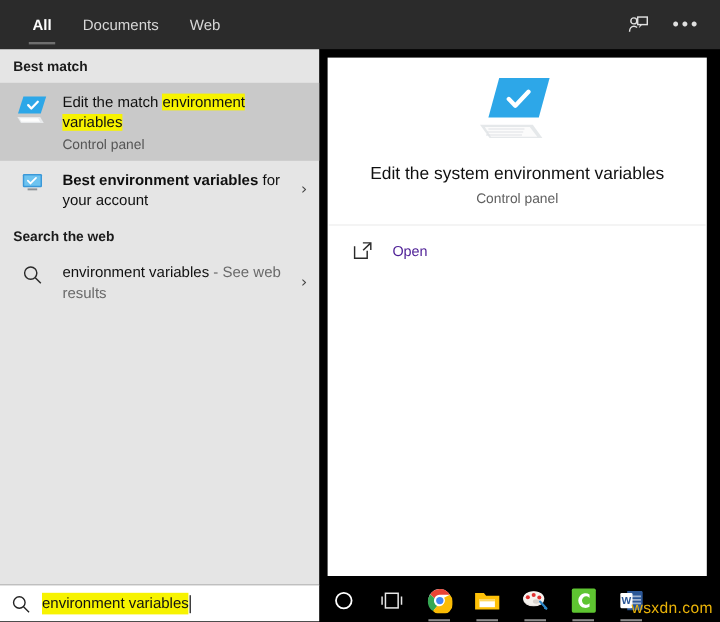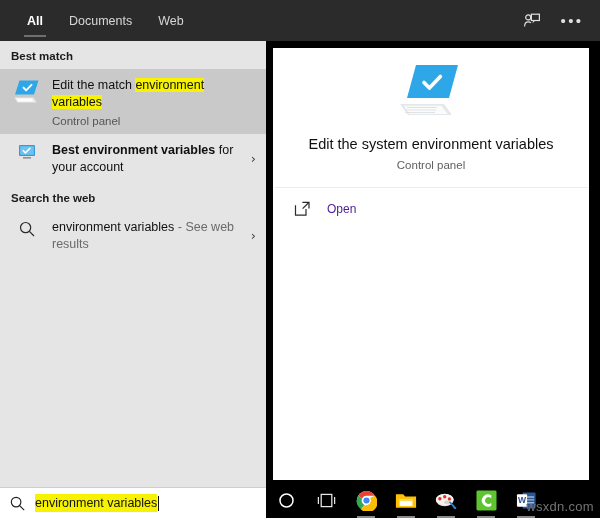--- a/index.html
+++ b/index.html
@@ -132,21 +132,21 @@
     width: 40px; height: 31px;
     display: flex; align-items: center; justify-content: center;
     position: relative;
   }
   .tray-btn .runbar {
     position: absolute; bottom: 0; left: 11px; right: 11px;
     height: 2px; background: #8a8a8a;
   }
   .watermark {
     position: absolute; right: 6px; bottom: 4px;
-    font-size: 13px; color: #737373; letter-spacing: .3px;
+    font-size: 13px; color: #eab308; letter-spacing: .3px;
   }
 </style>
 </head>
 <body>
 
 <div id="root">
 
   <div class="tabbar">
     <div class="tabs">
 

